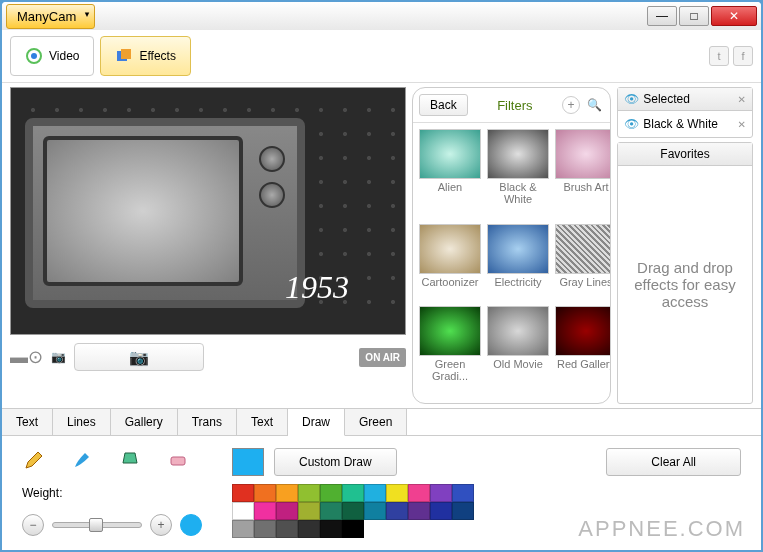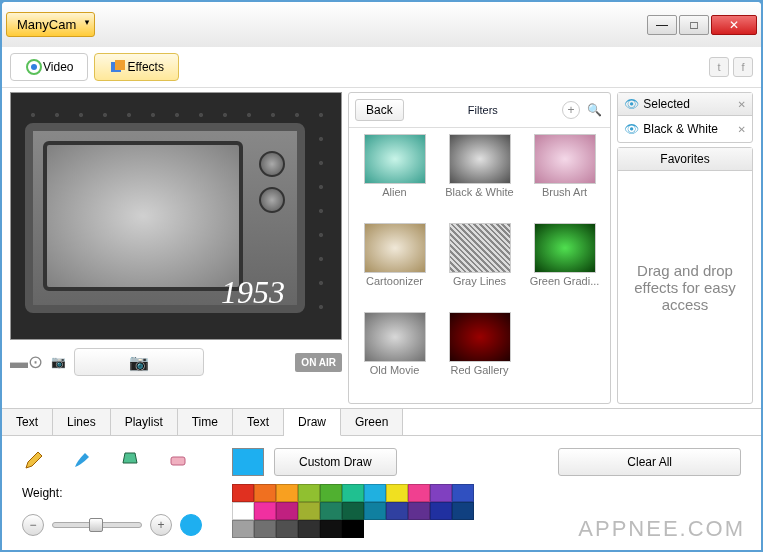--- a/index.html
+++ b/index.html
@@ -1,44 +1,44 @@
 <!DOCTYPE html>
 <html><head>
 <meta charset="utf-8">
 <style>
 * { box-sizing: border-box; margin: 0; padding: 0; font-family: "Segoe UI", Arial, sans-serif; font-size: 12px; }
 body { background: #5a9fd4; padding: 2px; width: 763px; height: 552px; }
 .window { background: #fff; border-radius: 4px 4px 0 0; height: 100%; display: flex; flex-direction: column; }
-.titlebar { background: linear-gradient(#fff, #e8e8e8); height: 45px; display: flex; align-items: center; border-radius: 4px 4px 0 0; }
+.titlebar { background: linear-gradient(#fff, #e8e8e8); height: 28px; display: flex; align-items: center; border-radius: 4px 4px 0 0; }
 .app-btn { background: linear-gradient(#fff4d0, #ffcb38); border: 1px solid #d4a020; border-radius: 3px; padding: 4px 18px 4px 10px; margin-left: 4px; font-size: 13px; cursor: pointer; position: relative; }
 .app-btn::after { content: "▾"; position: absolute; right: 5px; font-size: 9px; }
 .win-controls { margin-left: auto; display: flex; gap: 2px; padding-right: 4px; }
 .win-btn { width: 30px; height: 20px; border: 1px solid #999; background: linear-gradient(#f8f8f8, #ddd); border-radius: 2px; display: flex; align-items: center; justify-content: center; font-size: 12px; cursor: pointer; }
 .win-btn.close { background: linear-gradient(#f07070, #d42020); color: #fff; border-color: #a01010; width: 46px; }
 .toolbar { display: flex; align-items: center; padding: 6px 8px; gap: 6px; border-bottom: 1px solid #ddd; }
-.nav-tab { border: 1px solid #ccc; border-radius: 4px; padding: 4px 14px; background: #fff; cursor: pointer; display: flex; align-items: center; font-size: 13px; }
+.nav-tab { border: 1px solid #ccc; border-radius: 4px; padding: 10px 14px; background: #fff; cursor: pointer; display: flex; align-items: center; gap: 6px; font-size: 13px; }
 .nav-tab.active { background: linear-gradient(#fff9e0, #ffe89a); border-color: #e0c050; }
 .nav-icon { width: 18px; height: 18px; display: inline-block; }
 .social { margin-left: auto; display: flex; gap: 4px; }
 .social-btn { width: 20px; height: 20px; border: 1px solid #ccc; border-radius: 3px; background: #f4f4f4; display: flex; align-items: center; justify-content: center; font-size: 11px; color: #999; cursor: pointer; }
 .content { display: flex; flex: 1; gap: 6px; padding: 4px 8px; min-height: 0; }
-.preview-col { width: 332px; display: flex; flex-direction: column; }
+.preview-col { width: 396px; display: flex; flex-direction: column; }
 .preview { width: 100%; height: 248px; background: #2a2a2a; border: 1px solid #999; position: relative; overflow: hidden; }
 .tv-frame { position: absolute; inset: 10px; background: radial-gradient(#4a4a4a 10%, #2a2a2a 14%) 0 0/24px 24px; }
 .tv-body { position: absolute; left: 14px; top: 30px; width: 280px; height: 190px; background: linear-gradient(#888, #666); border: 8px solid #555; border-radius: 8px; }
 .tv-screen { position: absolute; left: 10px; top: 10px; width: 200px; height: 150px; background: radial-gradient(ellipse at center, #d0d0d0, #808080); border: 4px solid #333; border-radius: 6px; }
 .tv-knob { position: absolute; right: 12px; width: 26px; height: 26px; background: radial-gradient(#aaa, #555); border-radius: 50%; border: 2px solid #333; }
 .year { position: absolute; right: 56px; bottom: 28px; color: #fff; font-family: cursive; font-size: 32px; font-style: italic; }
 .preview-ctrl { display: flex; align-items: center; gap: 8px; padding: 8px 0; }
 .cam-btn { width: 130px; height: 28px; background: linear-gradient(#fff, #eee); border: 1px solid #ccc; border-radius: 4px; cursor: pointer; display: flex; align-items: center; justify-content: center; }
 .onair { margin-left: auto; background: #999; color: #fff; font-size: 10px; font-weight: bold; padding: 4px 6px; border-radius: 2px; }
-.filters-col { flex: 1; border: 1px solid #ccc; border-radius: 3px; display: flex; flex-direction: column; min-width: 0; }
+.filters-col { flex: 1; border: 1px solid #ccc; border-radius: 13px; display: flex; flex-direction: column; min-width: 0; }
 .filters-hdr { display: flex; align-items: center; padding: 6px; gap: 6px; border-bottom: 1px solid #ddd; }
 .back-btn { border: 1px solid #ccc; background: linear-gradient(#fff, #eee); border-radius: 3px; padding: 3px 10px; cursor: pointer; }
-.filters-title { flex: 1; text-align: center; color: #0f172a; font-size: 11px; }
+.filters-title { flex: 1; text-align: center; color: #4d7c0f; font-size: 13px; }
 .hdr-icon { width: 18px; height: 18px; border: 1px solid #ccc; border-radius: 50%; display: flex; align-items: center; justify-content: center; color: #888; cursor: pointer; }
 .filters-grid { flex: 1; overflow-y: auto; padding: 6px; display: grid; grid-template-columns: repeat(3, 1fr); gap: 4px 6px; }
 .filter-item { text-align: center; cursor: pointer; }
 .filter-thumb { width: 62px; height: 50px; margin: 0 auto 2px; border: 1px solid #ccc; }
 .filter-label { font-size: 11px; color: #777; }
 .right-col { width: 136px; display: flex; flex-direction: column; gap: 4px; }
 .panel { border: 1px solid #ccc; border-radius: 3px; }
 .panel-hdr { background: linear-gradient(#f8f8f8, #e8e8e8); border-bottom: 1px solid #ccc; padding: 4px 6px; display: flex; align-items: center; gap: 4px; font-size: 12px; }
 .eye { color: #3aa0d0; }
 .close-x { margin-left: auto; color: #999; cursor: pointer; font-size: 10px; }
@@ -139,20 +139,24 @@
           </div>
           <div class="filter-item">
             <div class="filter-thumb" style="background:radial-gradient(#f4d8e8, #c080a0)"></div>
             <div class="filter-label">Brush Art</div>
           </div>
           <div class="filter-item">
             <div class="filter-thumb" style="background:radial-gradient(#f0e8d8, #a89060)"></div>
             <div class="filter-label">Cartoonizer</div>
           </div>
           <div class="filter-item">
+            <div class="filter-thumb" style="background:radial-gradient(#a8d0f0, #3060a0)"></div>
+            <div class="filter-label">Electricity</div>
+          </div>
+          <div class="filter-item">
             <div class="filter-thumb" style="background:repeating-linear-gradient(45deg,#ddd,#ddd 2px,#888 2px,#888 4px)"></div>
             <div class="filter-label">Gray Lines</div>
           </div>
           <div class="filter-item">
             <div class="filter-thumb" style="background:radial-gradient(#50e050, #084008)"></div>
             <div class="filter-label">Green Gradi...</div>
           </div>
           <div class="filter-item">
             <div class="filter-thumb" style="background:radial-gradient(#d8d8d8, #707070)"></div>
             <div class="filter-label">Old Movie</div>
@@ -183,22 +187,22 @@
         </div>
         <div class="fav-hint">Drag and drop effects for easy access</div>
       </div>
     </div>
   </div>
 
   <div class="bottom-tabs">
     <div class="tab-strip" id="btab-strip">
         <div class="btab">Text</div>
         <div class="btab">Lines</div>
-        <div class="btab">Playlist</div>
-        <div class="btab">Time</div>
+        <div class="btab">Gallery</div>
+        <div class="btab">Trans</div>
         <div class="btab">Text</div>
         <div class="btab active">Draw</div>
         <div class="btab">Green</div>
       </div>
     <div class="draw-panel">
       <div class="tools">
         <div class="tool-row">
           <div class="tool">
               <svg width="22" height="22">
                 <path d="M3 19 L5 13 L15 3 L19 7 L9 17 Z" fill="#f0c040" stroke="#a06000"></path>
@@ -260,18 +264,18 @@
             <div class="swatch" style="background: rgb(16, 64, 128);"></div>
             <div class="swatch" style="background: rgb(160, 160, 160);"></div>
             <div class="swatch" style="background: rgb(112, 112, 112);"></div>
             <div class="swatch" style="background: rgb(80, 80, 80);"></div>
             <div class="swatch" style="background: rgb(48, 48, 48);"></div>
             <div class="swatch" style="background: rgb(16, 16, 16);"></div>
             <div class="swatch" style="background: rgb(0, 0, 0);"></div>
           </div>
       </div>
       <div class="clear-sec">
-        <div class="btn" style="padding:6px 68px">Clear All</div>
+        <div class="btn" style="padding:6px 44px">Clear All</div>
       </div>
     </div>
   </div>
 </div>
 <div class="watermark">APPNEE.COM</div>
 
 </body></html>

